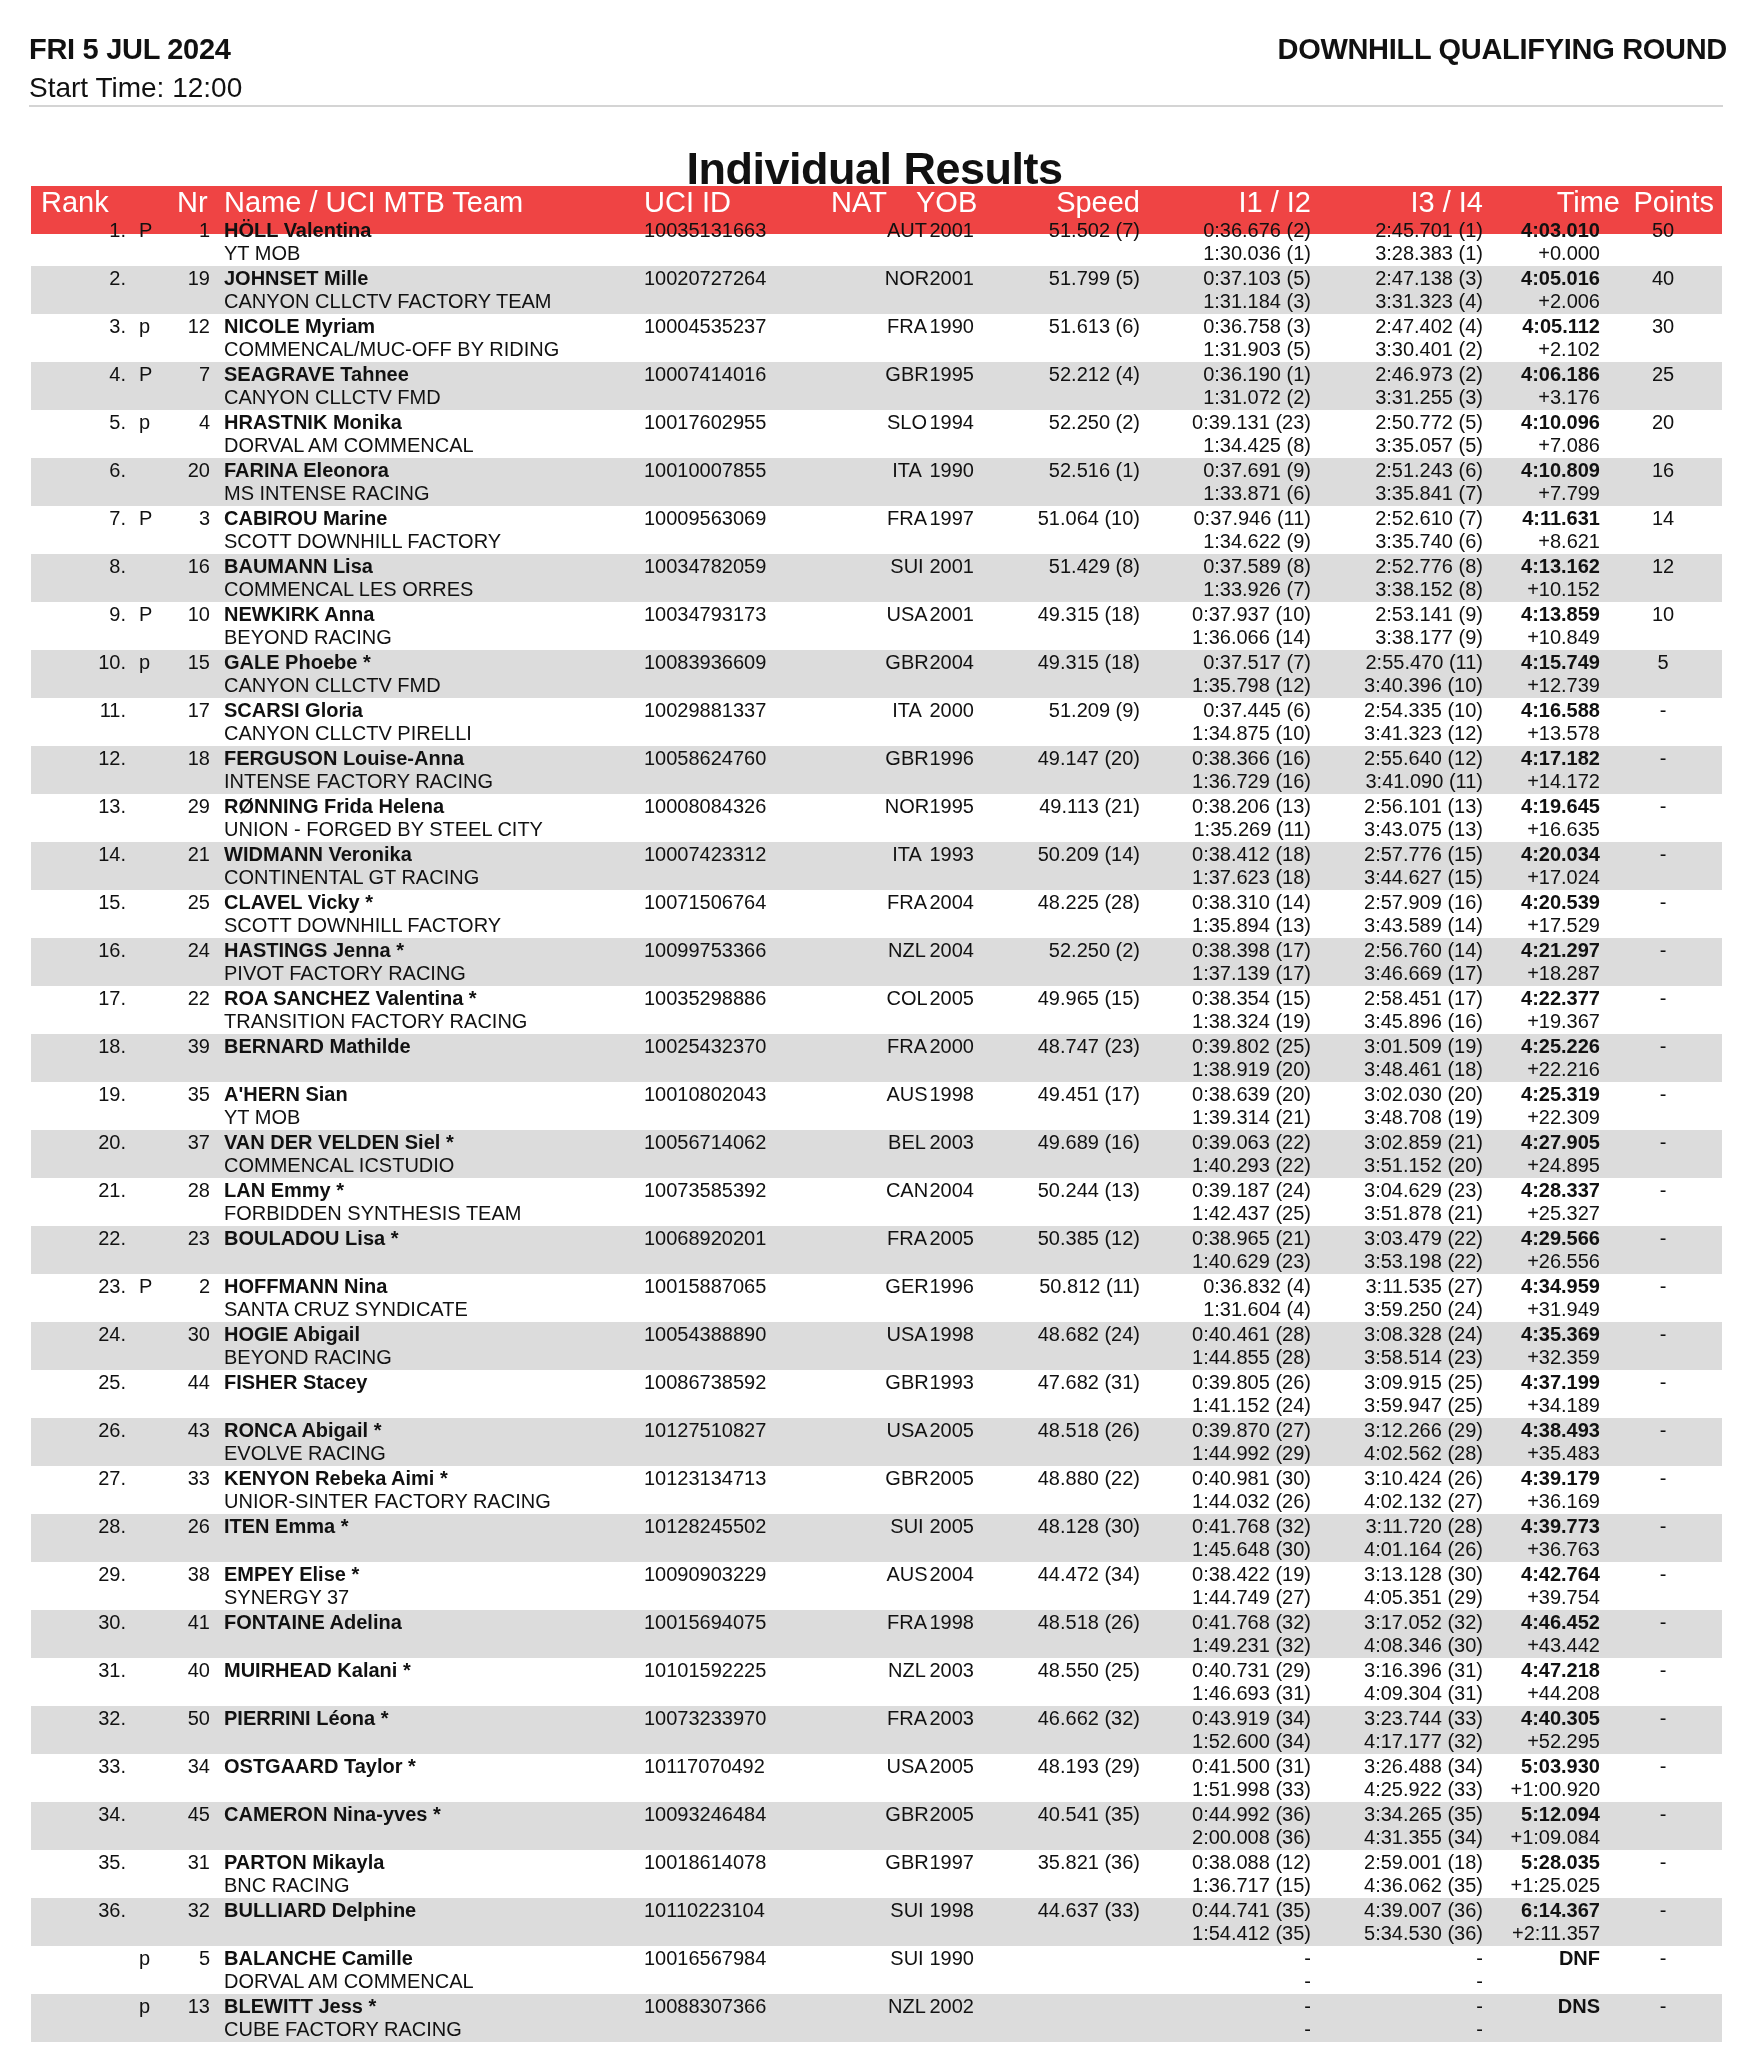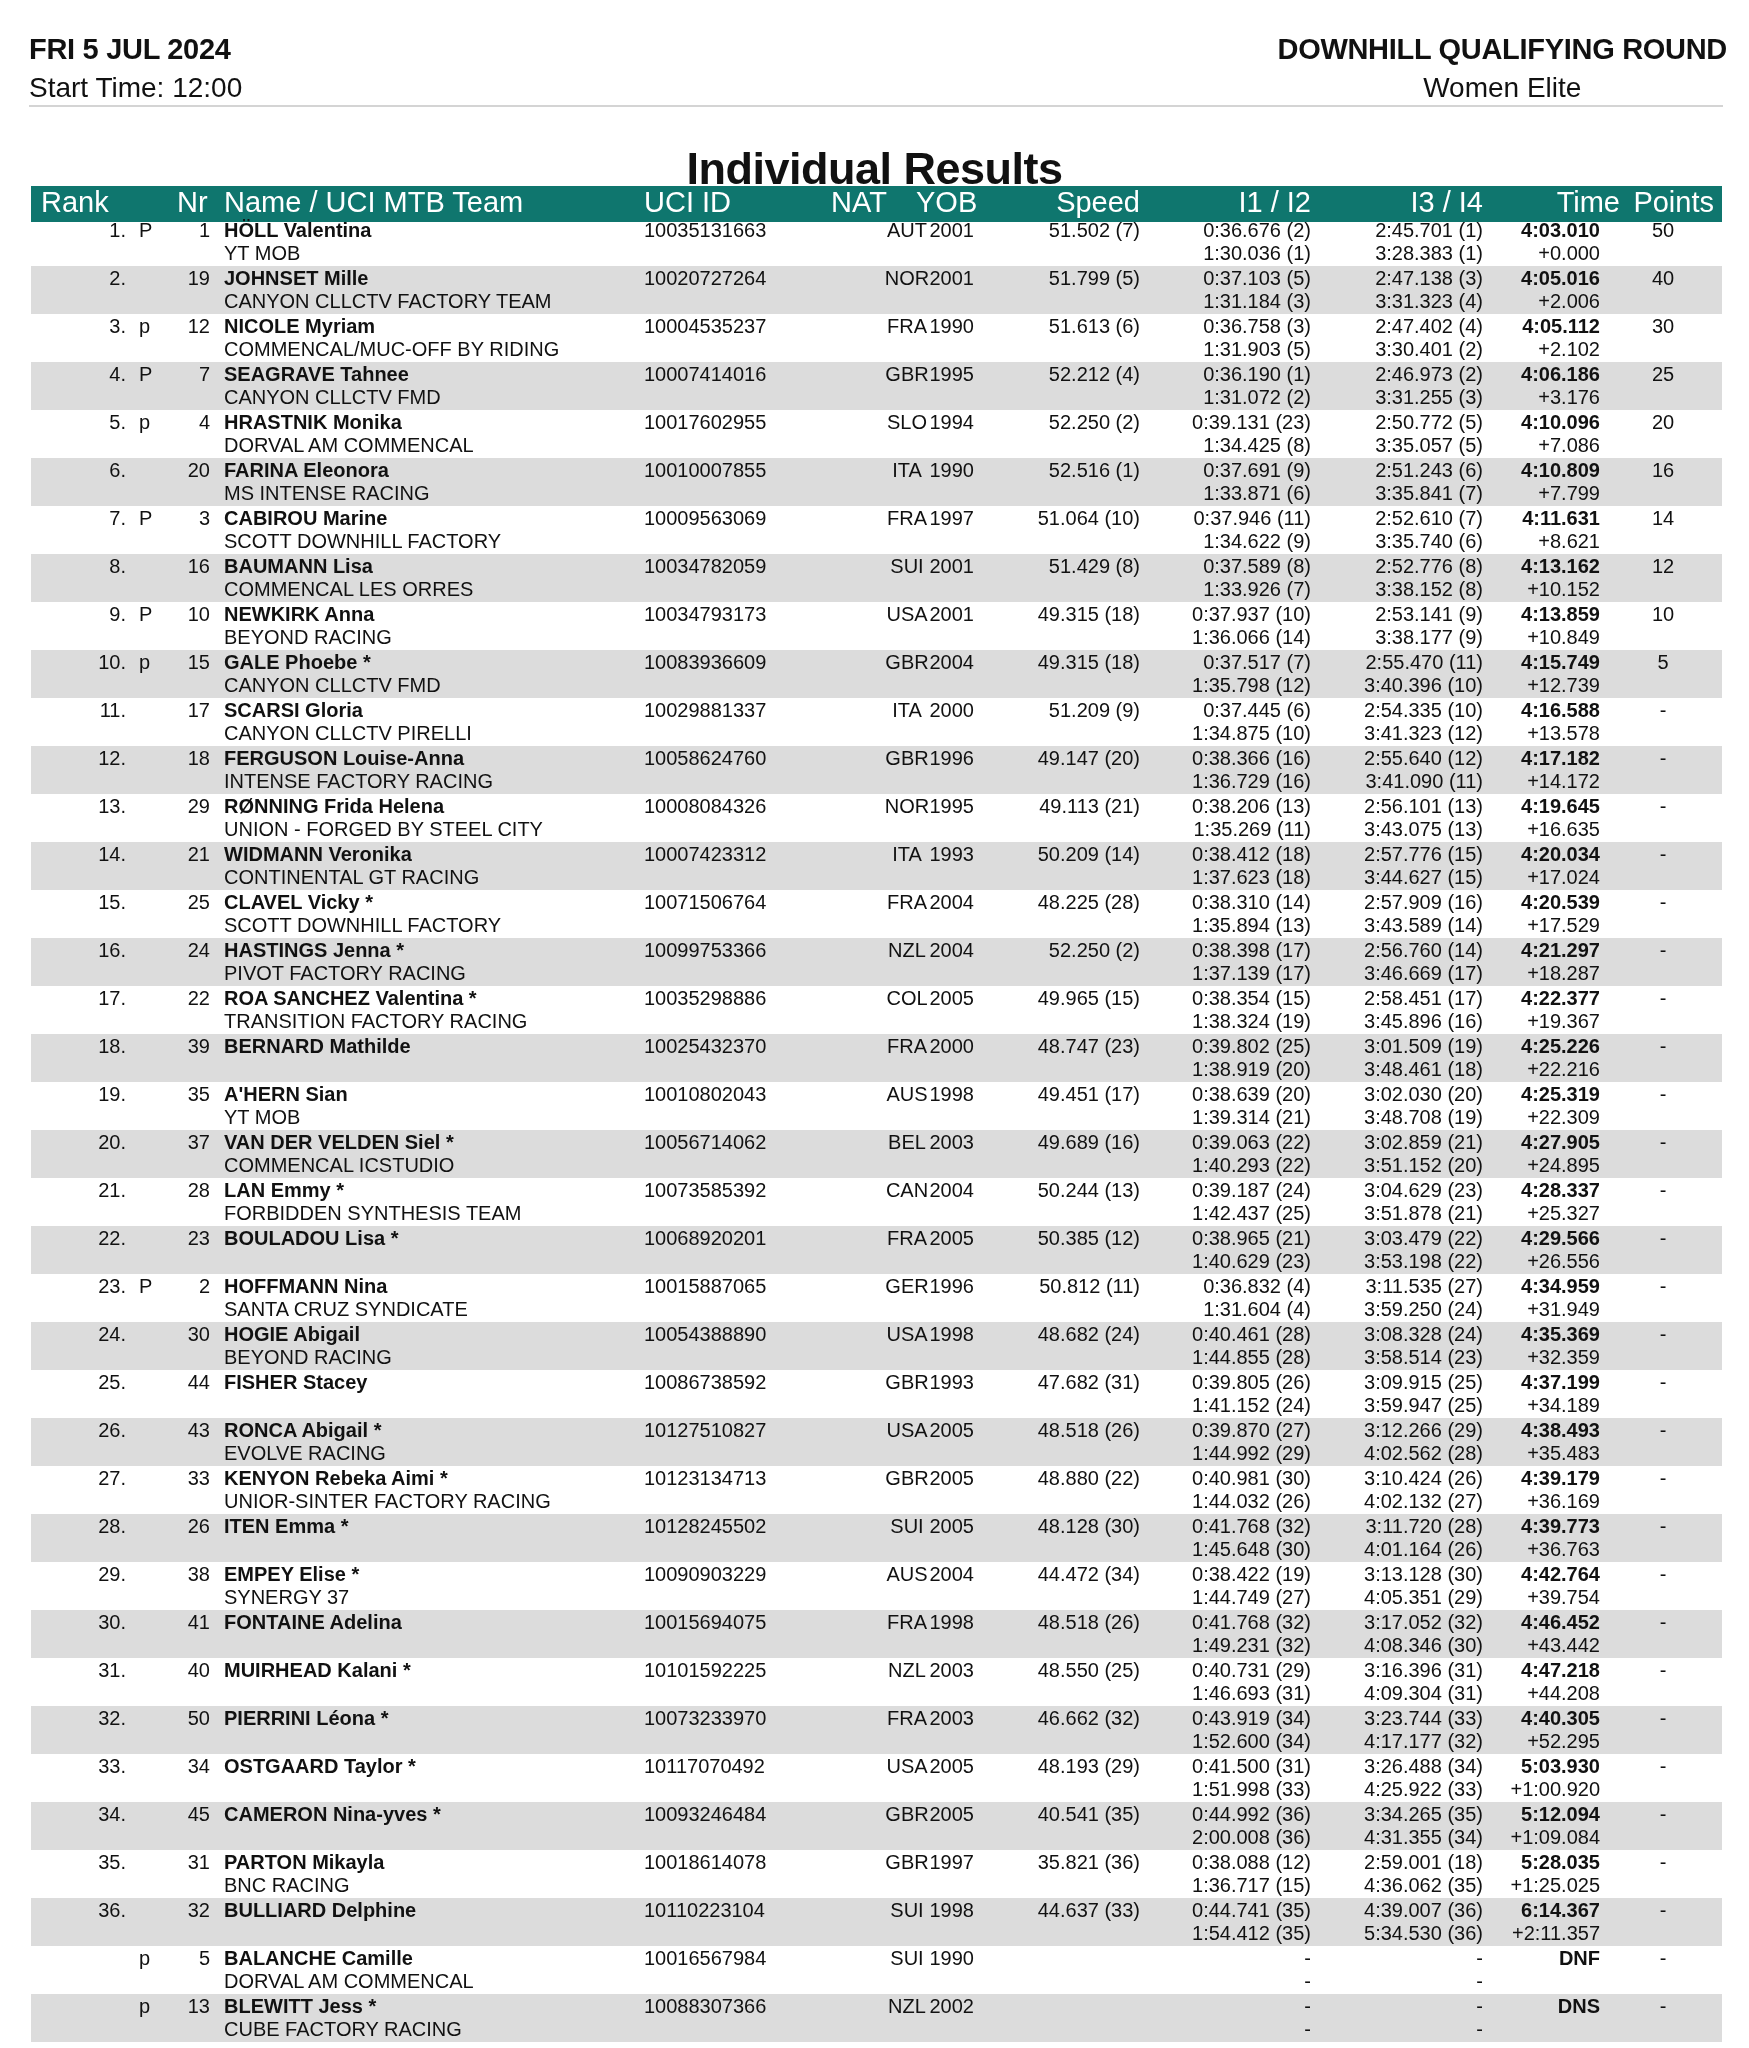--- a/index.html
+++ b/index.html
@@ -3,21 +3,21 @@
 <meta charset="utf-8">
 <style>
   html,body{margin:0;padding:0;background:#fff;}
   body{width:1749px;height:2048px;position:relative;overflow:hidden;font-family:"Liberation Sans",sans-serif;color:#111;}
   .hdr-left{position:absolute;left:29px;top:18px;}
   .hdr-right{position:absolute;right:22px;top:18px;text-align:center;}
   .big{font-size:29px;font-weight:bold;line-height:38px;letter-spacing:-0.3px;margin-top:12px;}
   .sub{font-size:28px;line-height:40px;}
   .rule{position:absolute;left:29px;right:26px;top:105px;height:2px;background:#d4d4d4;}
   .title{position:absolute;left:0;right:0;top:122px;text-align:center;font-size:45px;font-weight:bold;letter-spacing:-0.5px;line-height:56px;margin-top:19px;}
-  .thead{position:absolute;left:31px;width:1691px;top:186px;height:36px;background:#0f766e;color:#fff;font-size:29px;line-height:32px;}
+  .thead{position:absolute;left:31px;width:1691px;top:186px;height:48px;background:#ef4444;color:#fff;font-size:29px;line-height:32px;}
   .thead span{position:absolute;top:0;white-space:nowrap;}
   #rows{position:absolute;left:31px;width:1691px;top:218px;}
   .row{position:relative;height:48px;font-size:20px;line-height:22px;}
   .row.alt{background:#dcdcdc;}
   .row span{position:absolute;white-space:nowrap;}
   .l1{top:1px;}
   .l2{top:24px;}
   .bold{font-weight:bold;}
   .c-rank{right:1596px;}
   .c-pq{left:108px;}
@@ -34,21 +34,20 @@
 </style>
 </head>
 <body>
 
 <div class="hdr-left">
   <div class="big">FRI 5 JUL 2024</div>
   <div class="sub">Start Time: 12:00</div>
 </div>
 <div class="hdr-right">
   <div class="big">DOWNHILL QUALIFYING ROUND</div>
-  <div class="sub">Women Elite</div>
 </div>
 <div class="rule"></div>
 <div class="title">Individual Results</div>
 
 <div class="thead">
   <span style="left:10px">Rank</span>
   <span style="left:146px">Nr</span>
   <span style="left:193px">Name / UCI MTB Team</span>
   <span style="left:613px">UCI ID</span>
   <span style="left:800px">NAT</span>

